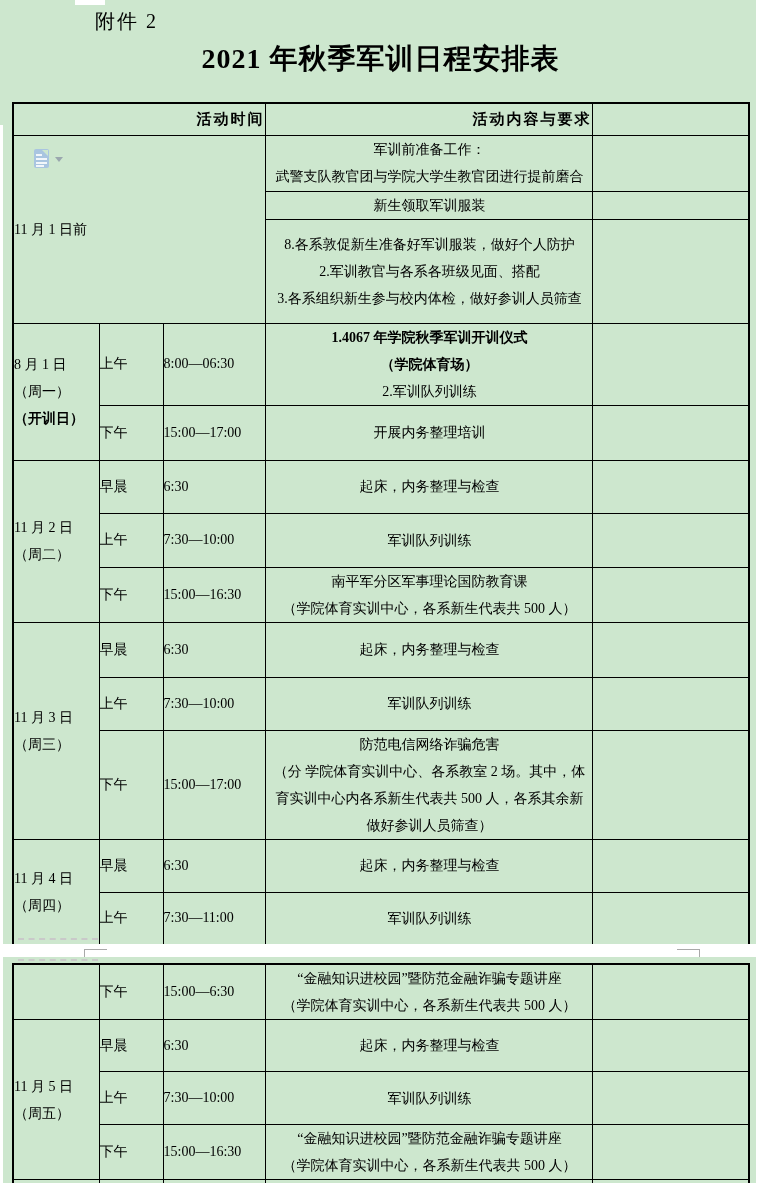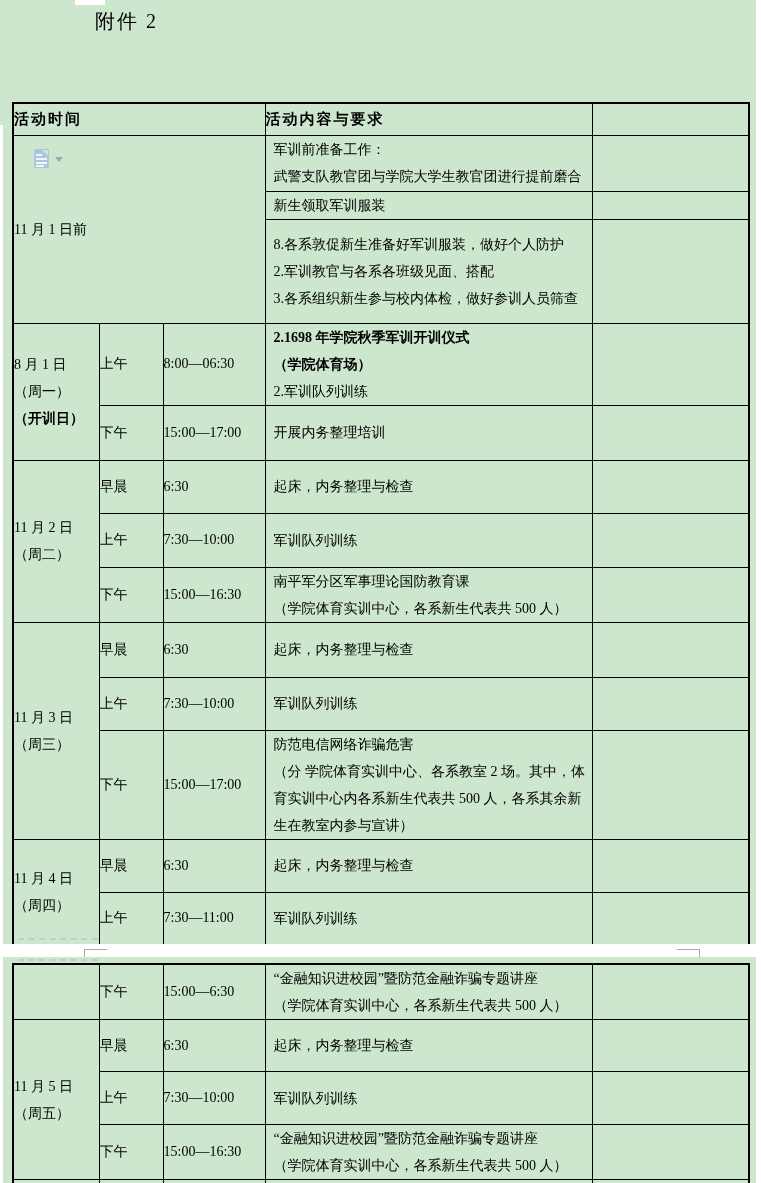--- a/index.html
+++ b/index.html
@@ -32,23 +32,23 @@
     border-left:4px solid transparent;border-right:4px solid transparent;
     border-top:5px solid #9aa7ae;}
 
   
   table.sched{border-collapse:collapse;table-layout:fixed;position:absolute;
     left:12px;width:736px;border:2px solid #000;background:transparent;}
   table.t1{top:102px;}
   table.t2{top:963px;}
   td{border:1.5px solid #000;padding:0;vertical-align:middle;
     font-size:14px;overflow:hidden;}
-  td.hdr{font-weight:bold;text-align:left;font-size:15px;letter-spacing:2px;}
+  td.hdr{font-weight:bold;text-align:right;font-size:15px;letter-spacing:2px;}
   .c-date,.c-period,.c-time{text-align:left;}
-  .c-content{padding:0 6px 0 8px;text-align:left;}
+  .c-content{padding:0 6px 0 8px;text-align:center;}
   .line{line-height:27px;}
   .bold{font-weight:bold;}
 
   
   .h28{height:28px;} .h30{height:30px;} .h32{height:32px;}
   .h52{height:52px;} .h53{height:53px;} .h54{height:54px;}
   .h55{height:55px;} .h56{height:56px;} .h81{height:81px;}
   .h104{height:104px;} .h109{height:109px;}
 
   
@@ -65,20 +65,21 @@
 </head>
 <body>
 
 <div class="abs" style="inset:0;">
 
   <div class="abs white patch-topleft"></div>
   <div class="abs white strip-left"></div>
   <div class="abs white strip-right"></div>
 
   <div class="abs attachment">附件 2</div>
+  <h1 class="abs doc-title">2021 年秋季军训日程安排表</h1>
 
   <div class="abs paste-btn">
     <div class="paste-icon">
       <span class="fold"></span>
       <span class="l1"></span>
         <span class="l2"></span>
         <span class="l3"></span>
         <span class="l4"></span>
     </div>
     <div class="paste-arrow"></div>
@@ -127,21 +128,21 @@
 
     <tr class="h81">
       <td rowspan="2" class="c-date">
         <div class="line">8 月 1 日</div>
         <div class="line">（周一）</div>
         <div class="line bold">（开训日）</div>
       </td>
       <td class="c-period">上午</td>
       <td class="c-time">8:00—06:30</td>
       <td class="c-content">
-        <div class="line bold">2.1698 年学院秋季军训开训仪式</div>
+        <div class="line bold">1.4067 年学院秋季军训开训仪式</div>
         <div class="line bold">（学院体育场）</div>
         <div class="line">2.军训队列训练</div>
       </td>
       <td></td>
     </tr>
     <tr class="h55">
       <td class="c-period">下午</td>
       <td class="c-time">15:00—17:00</td>
       <td class="c-content">
         <div class="line">开展内务整理培训</div>
@@ -199,21 +200,21 @@
       </td>
       <td></td>
     </tr>
     <tr class="h109">
       <td class="c-period">下午</td>
       <td class="c-time">15:00—17:00</td>
       <td class="c-content">
         <div class="line">防范电信网络诈骗危害</div>
         <div class="line">（分 学院体育实训中心、各系教室 2 场。其中，体</div>
         <div class="line">育实训中心内各系新生代表共 500 人，各系其余新</div>
-        <div class="line">生在教室内参与宣讲）</div>
+        <div class="line">做好参训人员筛查）</div>
       </td>
       <td></td>
     </tr>
 
     <tr class="h53">
       <td rowspan="2" class="c-date">
         <div class="line">11 月 4 日</div>
         <div class="line">（周四）</div>
       </td>
       <td class="c-period">早晨</td>

